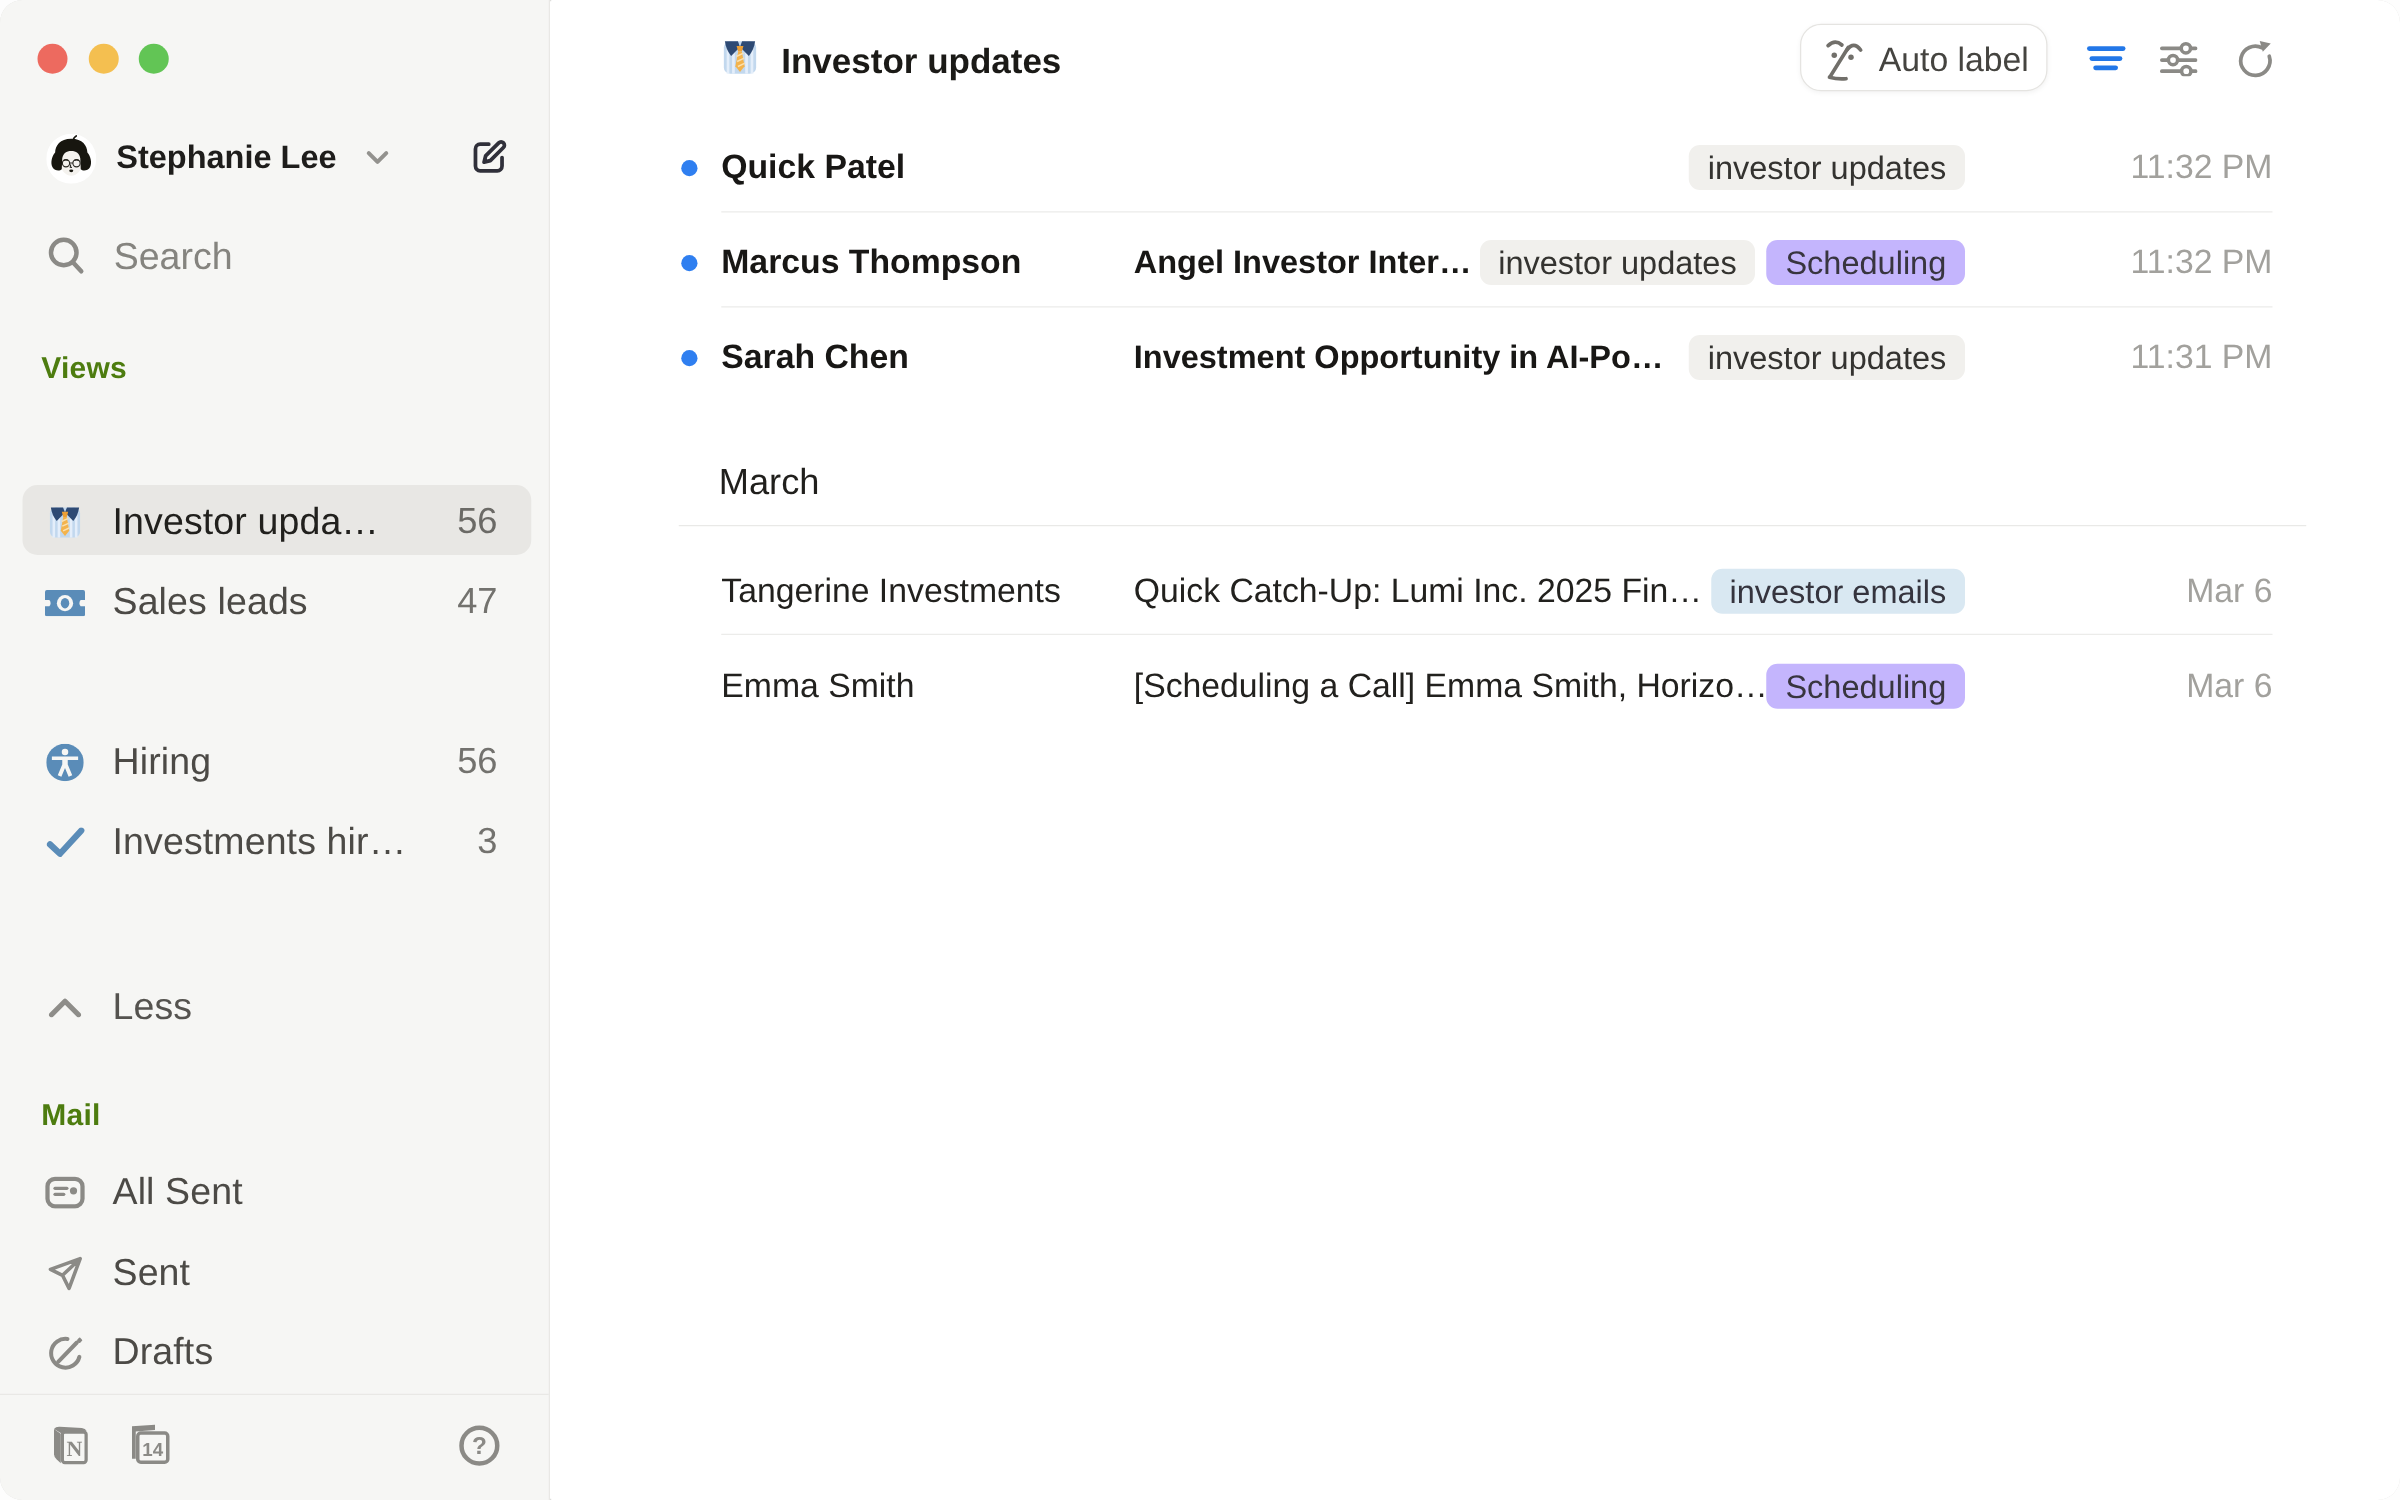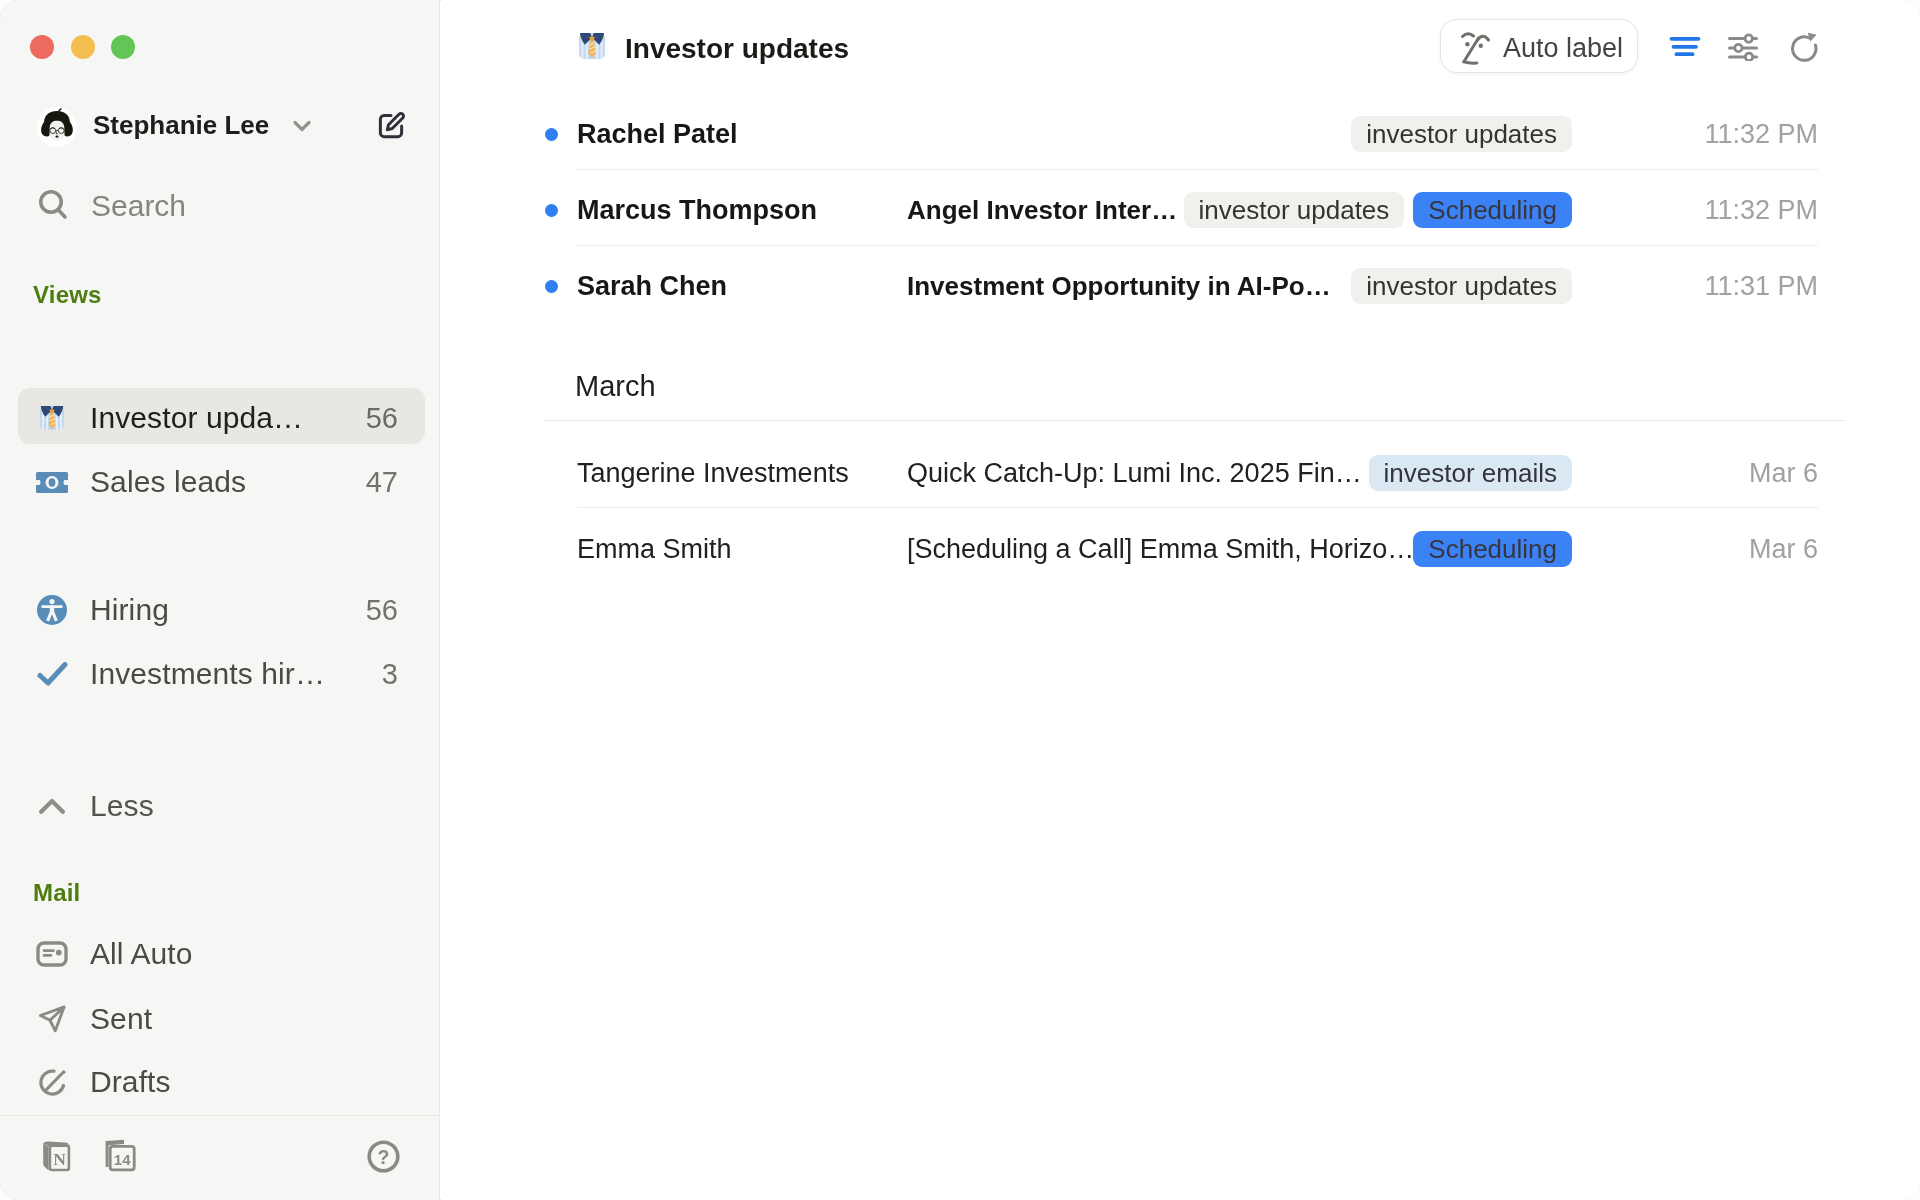--- a/index.html
+++ b/index.html
@@ -18,21 +18,21 @@
   
   .main{position:absolute;left:441px;top:0;right:0;bottom:0;background:#fff;}
   .row{position:absolute;left:0;right:0;height:76px;}
   .dot{position:absolute;left:104px;top:50%;margin-top:-6px;width:13px;height:13px;border-radius:50%;background:#2f7ff0;}
   .sender{position:absolute;left:136px;top:50%;transform:translateY(-50%);font-size:27px;font-weight:700;color:#181715;white-space:nowrap;}
   .subject{position:absolute;left:466px;top:50%;transform:translateY(-50%);font-size:26px;font-weight:600;color:#181715;white-space:nowrap;}
   .read .sender,.read .subject{font-weight:400;color:#22211e;font-size:27px;}
   .tags{position:absolute;right:348px;top:50%;transform:translateY(-50%);display:flex;gap:9px;}
   .tag{height:36px;line-height:36px;border-radius:9px;padding:0 15px;font-size:26px;font-weight:500;background:#f1f0ed;color:#343330;white-space:nowrap;}
   .tag.blue{background:#d9e8f2;color:#35343e;}
-  .tag.purple{background:#3b82f6;color:#38353f;}
+  .tag.purple{background:#c4b5fd;color:#38353f;}
   .time{position:absolute;right:102px;top:50%;transform:translateY(-50%);font-size:27px;color:#a2a19d;white-space:nowrap;}
   .sep{position:absolute;left:136px;right:102px;height:1px;background:#ececea;}
 </style>
 </head>
 <body>
 <div class="win">
   <div class="side">
     <div class="tl" style="left:30px;background:#ed6a5f;"></div>
     <div class="tl" style="left:71px;background:#f4bf50;"></div>
     <div class="tl" style="left:111px;background:#62c555;"></div>
@@ -142,21 +142,21 @@
 
     <div class="srow" style="top:922px;">
         <span class="sicon">
           <svg width="32" height="26" viewBox="0 0 32 26">
             <rect x="2" y="2" width="28" height="22" rx="6" fill="none" stroke="#8b8a86" stroke-width="3.4"></rect>
             <line x1="8" y1="9.6" x2="17.5" y2="9.6" stroke="#8b8a86" stroke-width="2.6" stroke-linecap="round"></line>
             <line x1="8" y1="14.4" x2="15" y2="14.4" stroke="#8b8a86" stroke-width="2.6" stroke-linecap="round"></line>
             <circle cx="22.8" cy="11.6" r="2.9" fill="#8b8a86"></circle>
           </svg>
         </span>
-        <span class="slabel">All Auto</span>
+        <span class="slabel">All Sent</span>
       </div>
     <div class="srow" style="top:987px;">
         <span class="sicon">
           <svg width="30" height="30" viewBox="0 0 24 24">
             <path d="M21.7 2.3 L2.7 9.2 L10.4 13 L14.6 21.4 L21.7 2.3 Z M10.4 13 L21 3" fill="none" stroke="#8b8a86" stroke-width="2.3" stroke-linecap="round" stroke-linejoin="round"></path>
           </svg>
         </span>
         <span class="slabel">Sent</span>
       </div>
     <div class="srow" style="top:1050px;">
@@ -240,21 +240,21 @@
         <circle cx="21" cy="24.9" r="3.7"></circle>
       </g>
     </svg>
     <svg class="abs" style="left:1348px;top:31px" width="31" height="34" viewBox="0 0 31 34">
       <path d="M20.8 7.3 A11.7 11.7 0 1 0 26.4 14.0" fill="none" stroke="#8b8a86" stroke-width="3.0" stroke-linecap="round"></path>
       <path d="M18.8 1.8 L27.6 3.7 L21.2 10.4 Z" fill="#8b8a86"></path>
     </svg>
 
     <div class="row" style="top:96px;">
       <span class="dot"></span>
-      <span class="sender">Rachel Patel</span>
+      <span class="sender">Quick Patel</span>
       <span class="tags">
           <span class="tag">investor updates</span>
         </span>
       <span class="time">11:32 PM</span>
     </div>
     <div class="sep" style="top:169px;"></div>
     <div class="row" style="top:172px;">
       <span class="dot"></span>
       <span class="sender">Marcus Thompson</span>
       <span class="subject">Angel Investor Inter…</span>

